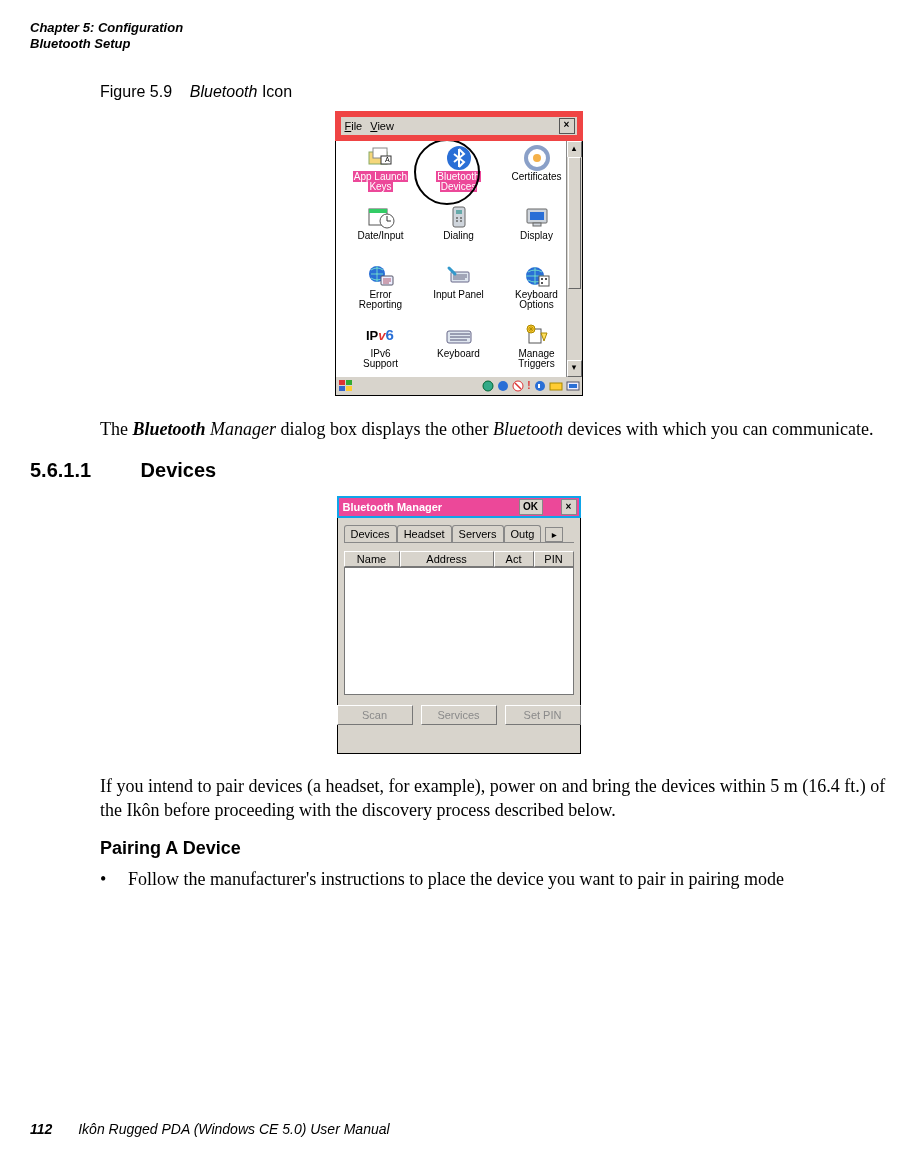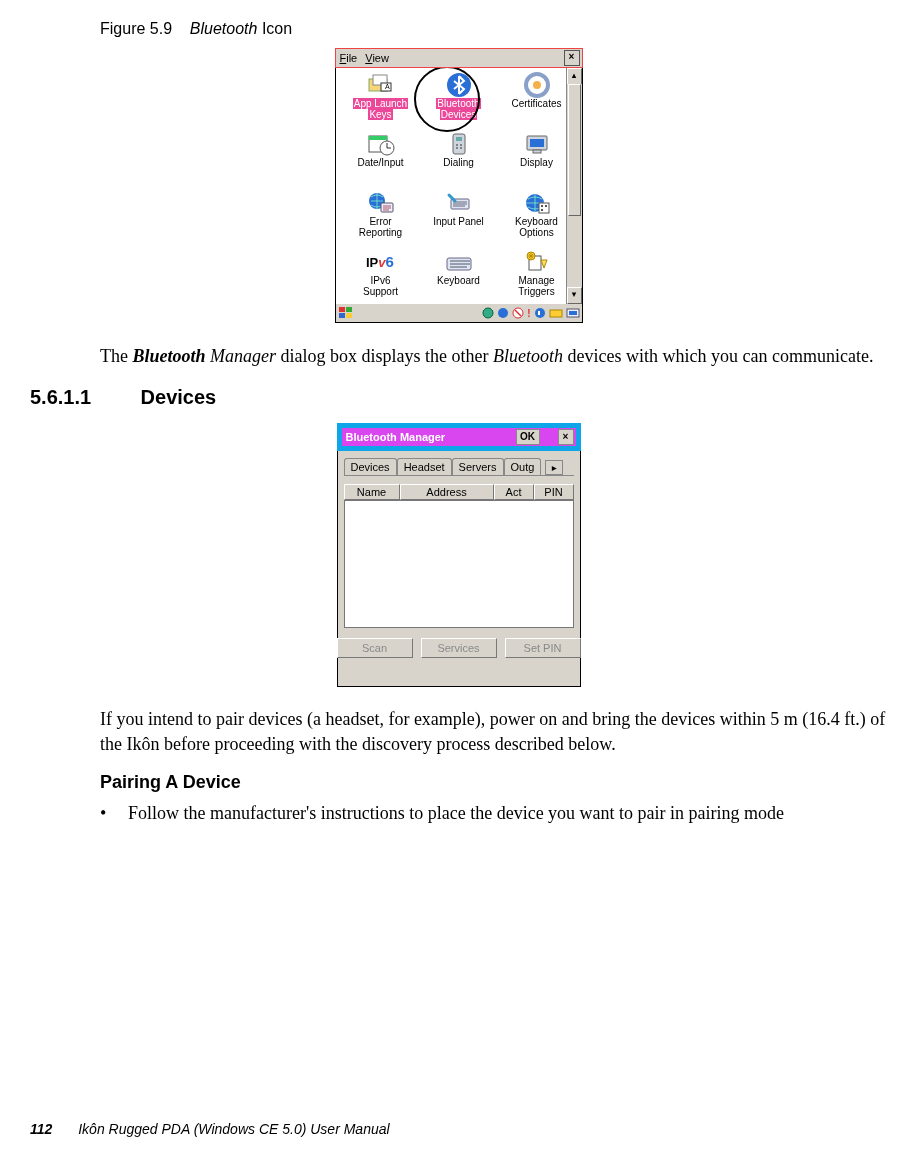--- a/index.html
+++ b/index.html
@@ -77,21 +77,21 @@
   }
   .footer .pagenum { font-weight: bold; font-style: italic; margin-right: 22px; }
   .footer .footertext { font-style: italic; }
 
   
   .screenshot1 { width: 248px; }
   .s1-menubar {
     font-family: Tahoma, Arial, sans-serif;
     font-size: 11px;
     background: #d8d4cc;
-    border: 1px solid #ef4444;
+    border: 6px solid #ef4444;
     height: 18px;
     display: flex;
     align-items: center;
     padding-left: 4px;
     position: relative;
   }
   .s1-menubar .mitem { margin-right: 8px; }
   .s1-menubar .mitem u { text-decoration: underline; }
   .s1-menubar .closebox {
     position: absolute; right: 2px; top: 1px;
@@ -144,30 +144,30 @@
   .s1-taskbar .tray { display:flex; gap:3px; align-items:center; }
   .s1-taskbar .tray span { font-size:10px; font-family: Tahoma, Arial, sans-serif; }
 
   
   svg { display:block; }
 
   
   .screenshot2 { width: 244px; }
   .s2-titlebar {
     height: 18px;
-    background: #d946ef;
+    background: #ec4899;
     color: #fff;
     font-family: Tahoma, Arial, sans-serif;
     font-size: 11px;
     font-weight: bold;
     display: flex;
     align-items: center;
     padding-left: 4px;
     position: relative;
-    border: 5px solid #0ea5e9;
+    border: 2px solid #0ea5e9;
   }
   .s2-titlebar .okbox, .s2-titlebar .closebox {
     position:absolute; top:1px;
     height:14px; border:1px solid #888; background:#d8d4cc; color:#000;
     font-size:10px; font-weight:bold; line-height:13px; text-align:center;
   }
   .s2-titlebar .okbox { right:36px; width:22px; }
   .s2-titlebar .closebox { right:2px; width:14px; }
   .s2-body {
     background:#d8d4cc;
@@ -203,20 +203,24 @@
     background:#d8d4cc; color:#8a8a8a;
     padding:3px 10px; font-size:11px;
     min-width:54px; text-align:center;
   }
 </style>
 </head>
 <body>
 
 <div class="page">
 
+  <div class="header-top">
+    <div class="chapter">Chapter 5:  Configuration</div>
+    <div class="section">Bluetooth Setup</div>
+  </div>
 
   <div class="fig-caption">
     <span class="figlabel">Figure 5.9</span>
     <span>&nbsp;&nbsp;</span>
     <span class="figtitle-em">Bluetooth</span>
     <span> Icon</span>
   </div>
 
   <div class="screenshot-wrap">
     <div class="screenshot1">

